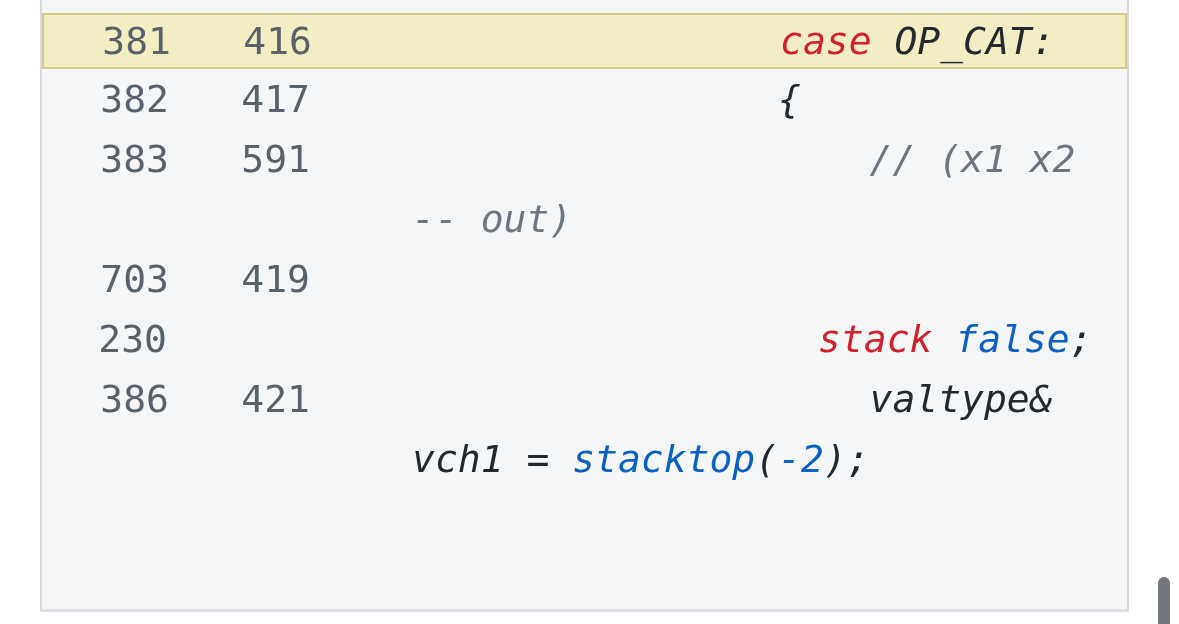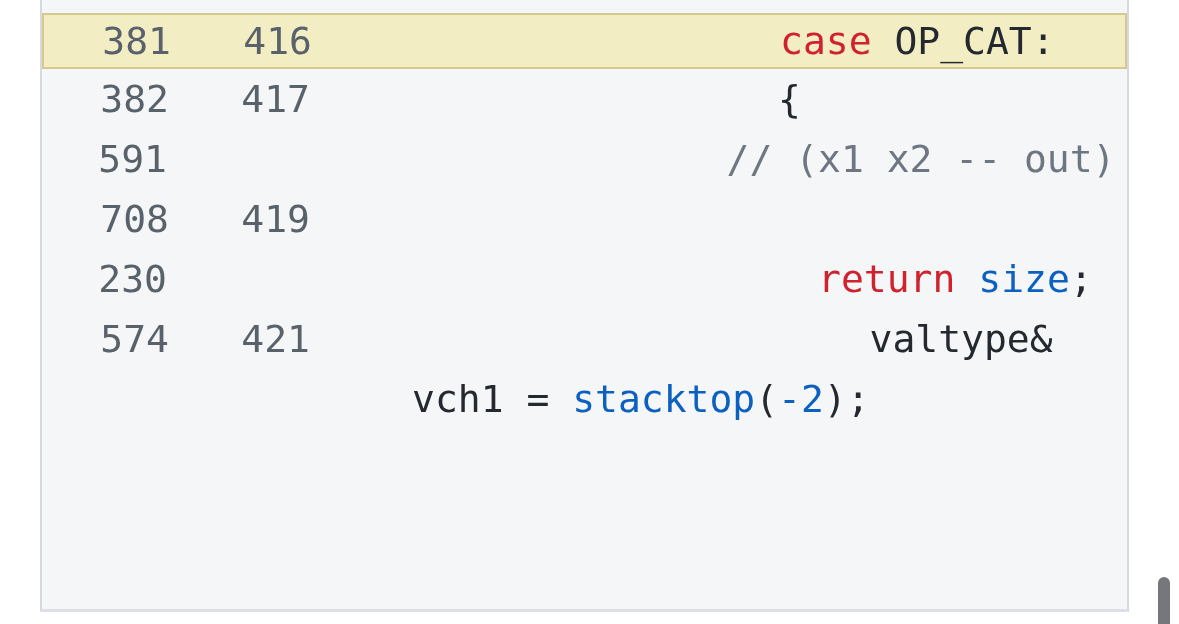--- a/index.html
+++ b/index.html
@@ -22,21 +22,21 @@
     border:2px solid var(--highlight-border,#d7c88d);
     line-height:52px;
   }
   .lnum {
     flex:0 0 143px; text-align:right; padding-right:16px;
     color:var(--lnum-fg,#59626b); user-select:none;
   }
   .lnum.new { flex:0 0 140px; padding-right:15px;text-align:right; }
   .code {
     flex:1 1 auto; min-width:0; white-space:pre-wrap; overflow-wrap:break-word;
-    padding-left:87px; padding-right:8px;
+    padding-left:87px; padding-right:8px;font-style:italic;
   }
   .kw  { color:var(--keyword,#cf222e); }
   .ent { color:var(--entity,#0c60c0); }
   .cmt { color:var(--comment,#6e7781);text-align:right; }
   .scrollbar-thumb {
     position:absolute; left:1158px; top:577px; width:12px; height:60px;
     border-radius:6px; background:var(--scrollbar,#74777b);
   }
 </style>
 </head>
@@ -52,35 +52,36 @@
     <div class="code"><span class="plain">                </span><span class="kw">case</span><span class="plain"> OP_CAT:</span></div>
   </div>
 
   <div class="row">
     <div class="lnum old">382</div>
     <div class="lnum new">417</div>
     <div class="code"><span class="plain">                {</span></div>
   </div>
 
   <div class="row">
+    <div class="lnum old">383</div>
     <div class="lnum new">591</div>
     <div class="code"><span class="cmt">                    // (x1 x2 -- out)</span></div>
   </div>
 
   <div class="row">
-    <div class="lnum old">708</div>
+    <div class="lnum old">703</div>
     <div class="lnum new">419</div>
   </div>
 
   <div class="row">
     <div class="lnum new">230</div>
-    <div class="code"><span class="plain">                        </span><span class="kw">return</span><span class="plain"> </span><span class="ent">size</span><span class="plain">;</span></div>
+    <div class="code"><span class="plain">                        </span><span class="kw">stack</span><span class="plain"> </span><span class="ent">false</span><span class="plain">;</span></div>
   </div>
 
   <div class="row">
-    <div class="lnum old">574</div>
+    <div class="lnum old">386</div>
     <div class="lnum new">421</div>
     <div class="code"><span class="plain">                    valtype&amp; vch1 = </span><span class="ent">stacktop</span><span class="plain">(</span><span class="ent">-2</span><span class="plain">);</span></div>
   </div>
 
 </div>
 
 <div class="scrollbar-thumb"></div>
 
 </body></html>

